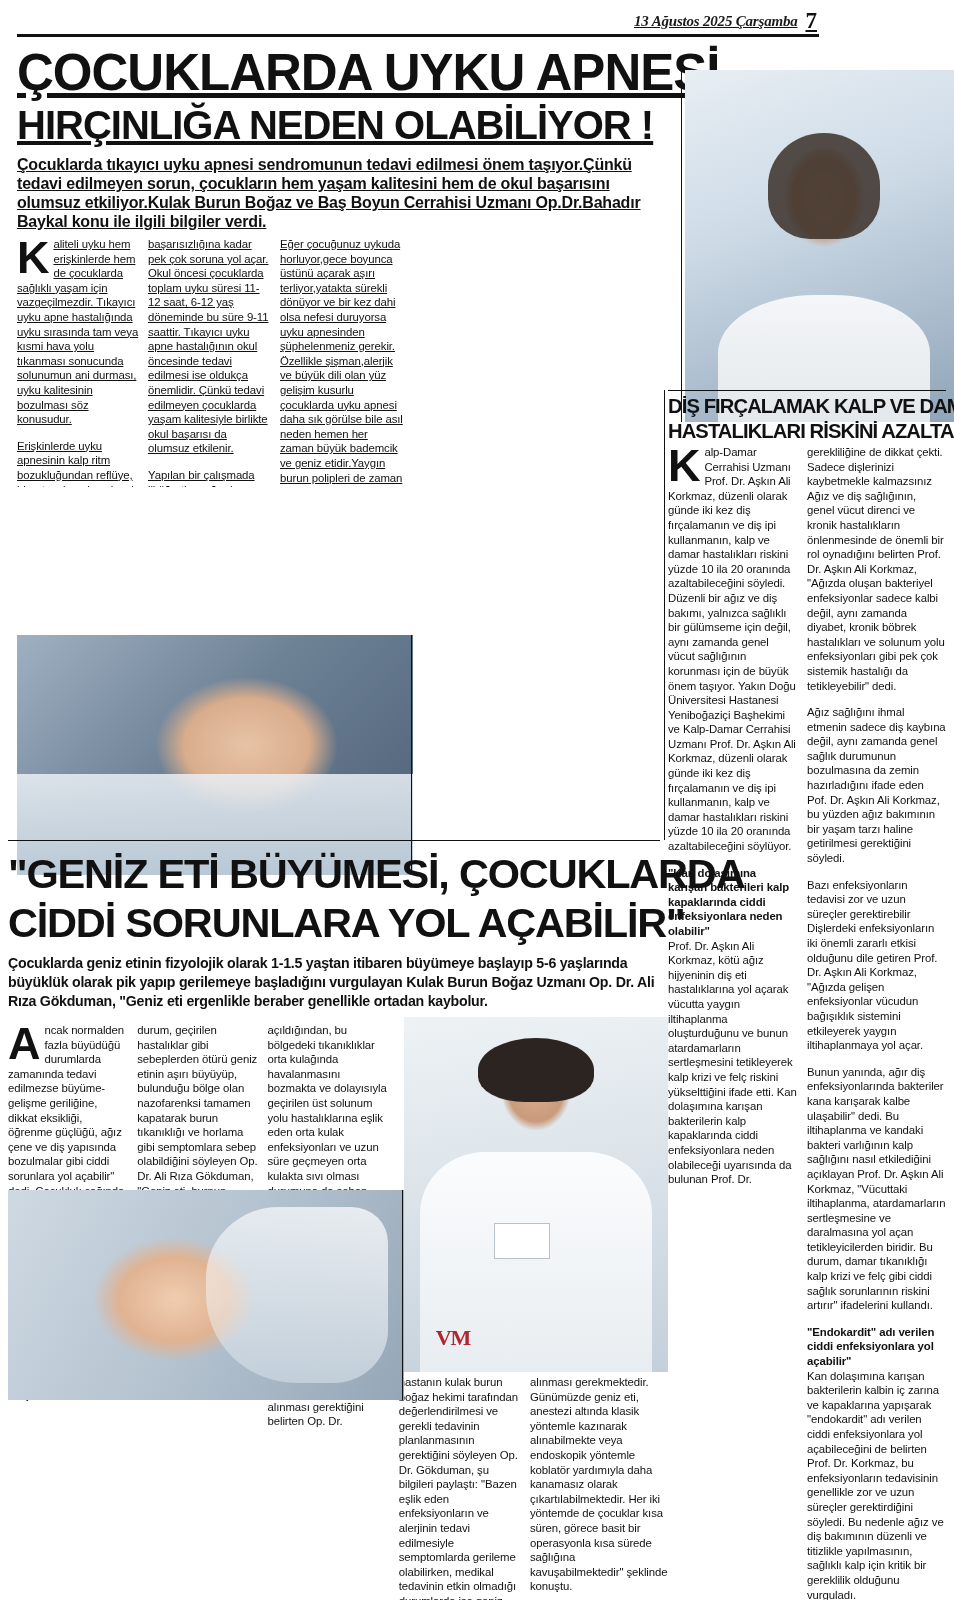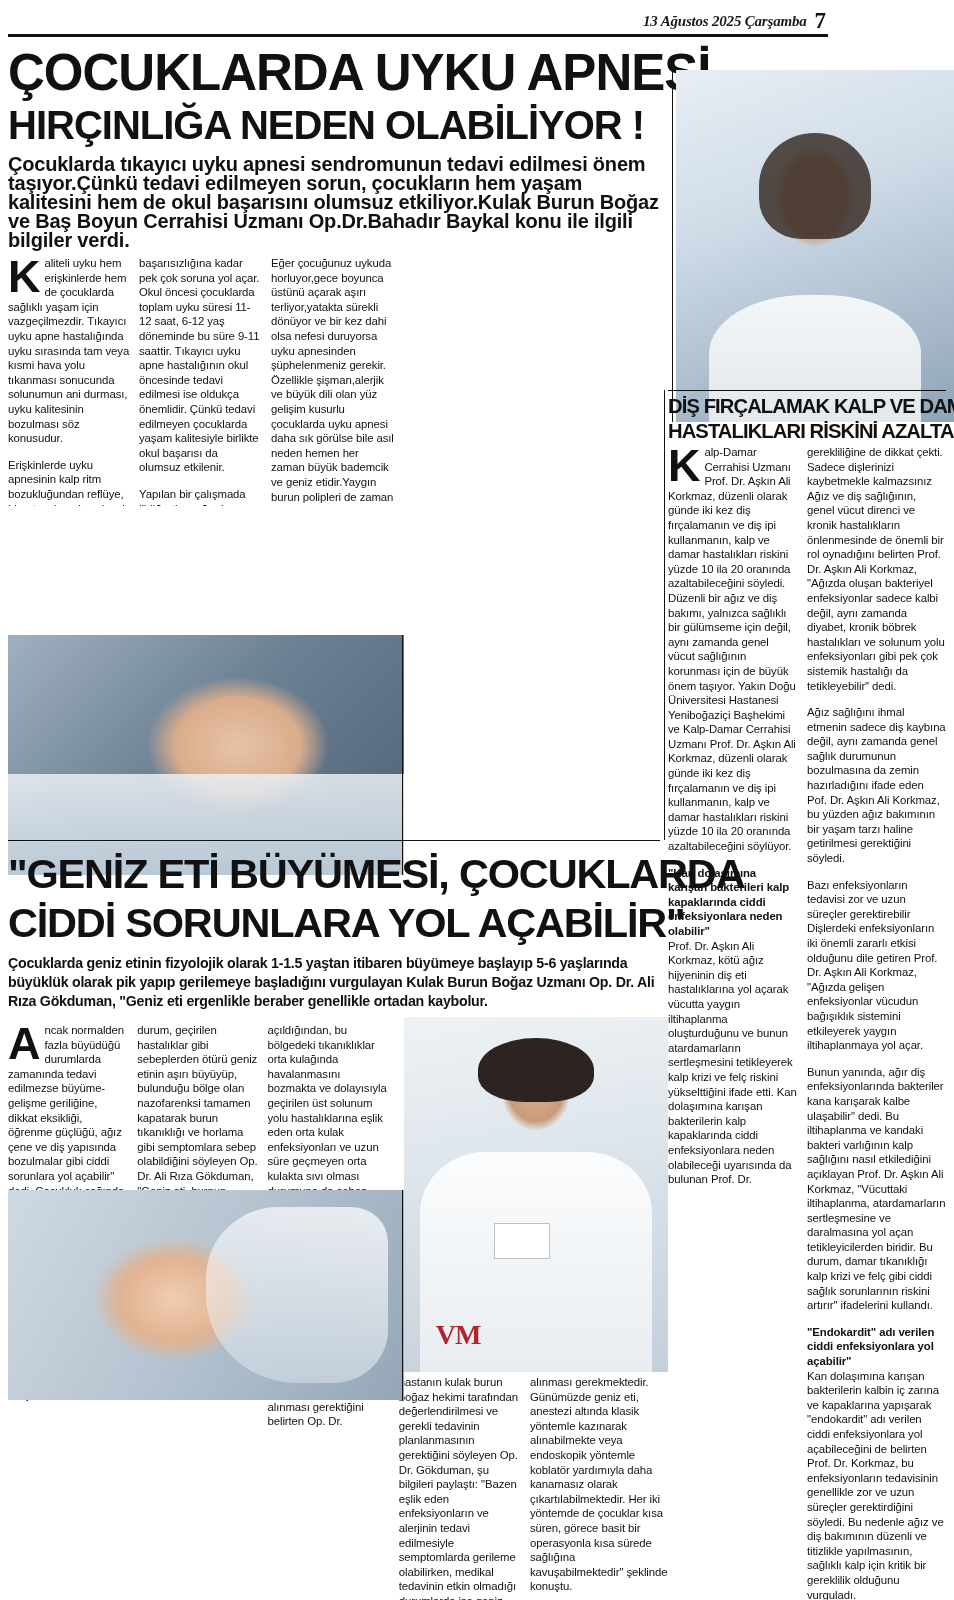--- a/index.html
+++ b/index.html
@@ -9,21 +9,21 @@
     background: #ffffff;
   }
   body {
     width: 954px; height: 1600px;
     position: relative;
     font-family: "Liberation Sans", sans-serif;
     color: #111;
     overflow: hidden;
   }
 
-  .page { position: relative; width: 836px; height: 1600px; padding: 0 8px; }
+  .page { position: relative; width: 836px; height: 1600px; padding: 0 17px; text-decoration: underline; }
 
   
   .masthead {
     height: 30px;
     display: flex; align-items: flex-end; justify-content: flex-end;
     gap: 8px;
     padding-right: 2px;
   }
   .masthead-date {
     font-family: "Liberation Serif", serif;
@@ -85,21 +85,21 @@
     font-size: 51px;
     line-height: 56px;
     padding-top: 8px;
   }
   .a1-title2 {
     font-size: 40px;
     line-height: 44px;
     padding-top: 2px;
   }
   .a1-lede {
-    font-size: 20px;
+    font-size: 16px;
     line-height: 19px;
     font-weight: bold;
     margin: 8px 0 6px 0;
     width: 656px;
     letter-spacing: -0.2px;
   }
 
   .a1-photo {
     position: absolute;
     left: 668px; top: 33px;
@@ -245,21 +245,21 @@
   }
   .badge {
     position:absolute; left:34%; top:58%;
     width:56px; height:36px; background:#fff;
     border:1px solid #b9c2c9;
     z-index: 3;
   }
   .badge-logo {
     position:absolute; left:12%; bottom:6%;
     font-family:"Liberation Serif", serif;
-    font-weight:bold; font-size:28px; color:#b0252f;
+    font-weight:bold; font-size:22px; color:#b0252f;
     letter-spacing:-1px;
     z-index:3;
   }
 
   .ph-sneeze {
     width:100%; height:100%;
     background:
       radial-gradient(ellipse 110px 84px at 42% 52%, #f0cdb0 0%, #e0b392 50%, rgba(224,179,146,0) 74%),
       linear-gradient(120deg, #cfd9e2 0%, #b5c3d0 50%, #94a6b7 100%);
     position: relative;

